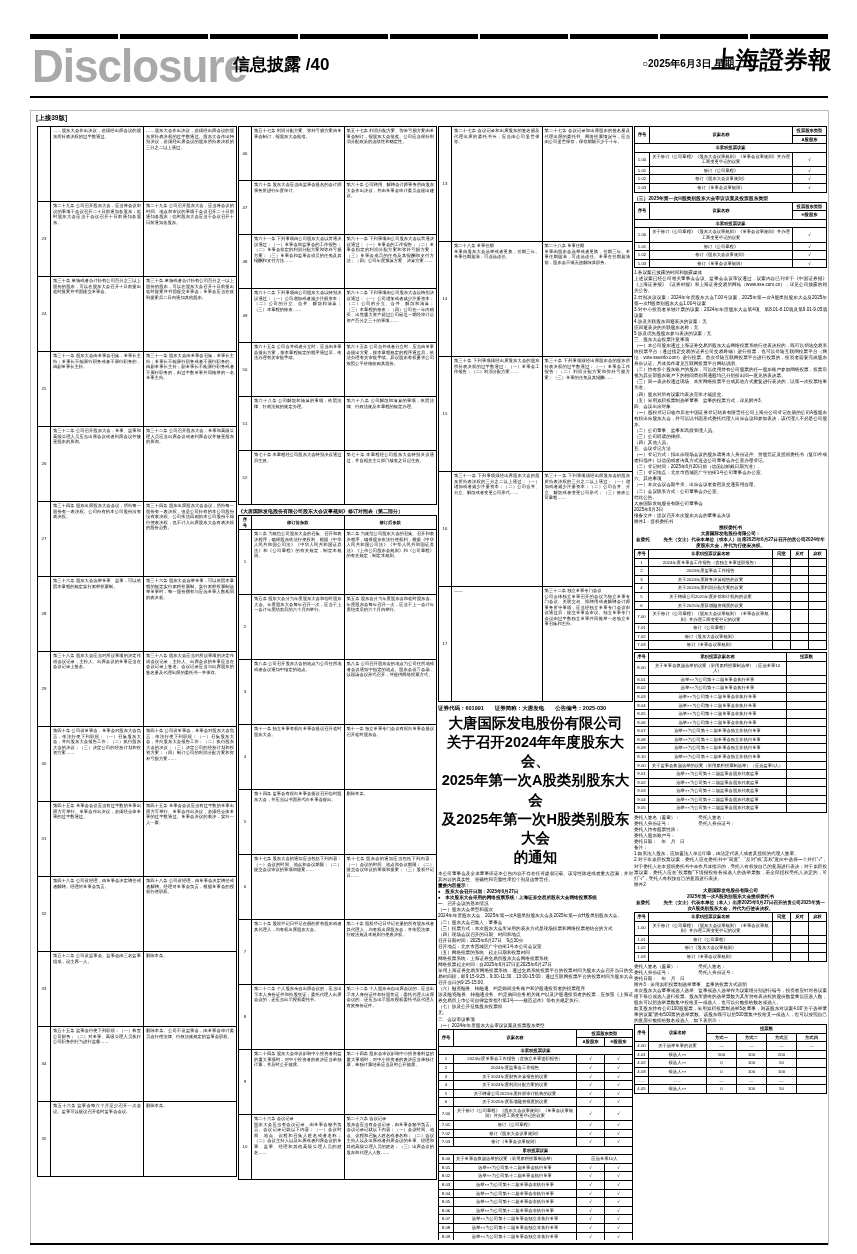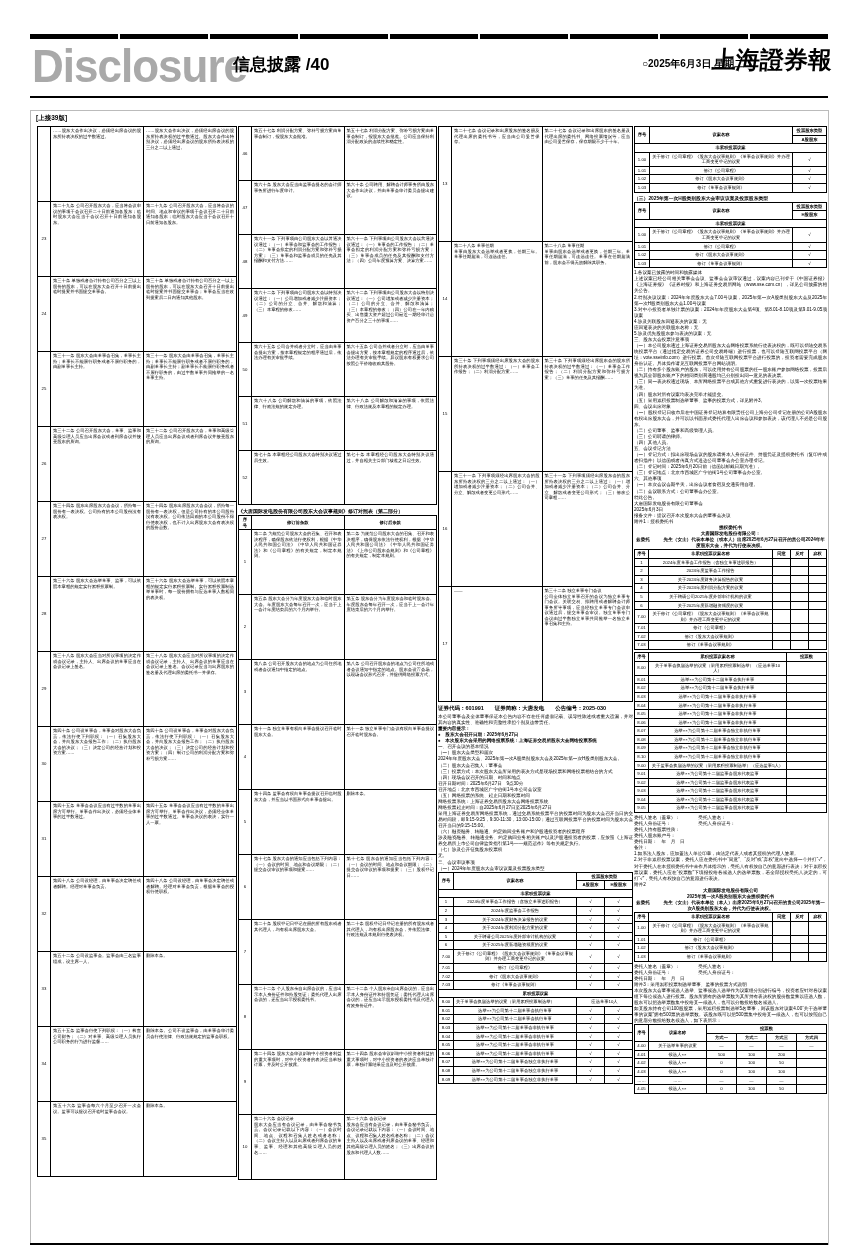--- a/index.html
+++ b/index.html
@@ -286,20 +286,25 @@
         </tr>
         <tr>
           <td class="cn">17</td>
           <td>——</td>
           <td>第三十二条 独立董事专门会议
 公司全体独立董事召开的会议为独立董事专门会议。关联交易、拟聘用或者解聘会计师事务所等事项，应当经独立董事专门会议审议通过后，提交董事会审议。独立董事专门会议由过半数独立董事共同推举一名独立董事召集和主持。</td>
         </tr>
       </tbody>
     </table>
   <div id="stockline">证券代码：601991　　证券简称：大唐发电　　公告编号：2025-030</div>
+  <div id="headline">大唐国际发电股份有限公司
+关于召开2024年年度股东大会、
+2025年第一次A股类别股东大会
+及2025年第一次H股类别股东大会
+的通知</div>
   <div class="tiny">本公司董事会及全体董事保证本公告内容不存在任何虚假记载、误导性陈述或者重大遗漏，并对其内容的真实性、准确性和完整性承担个别及连带责任。</div>
   <div class="tiny" style="font-weight:bold">重要内容提示：
 ●　股东大会召开日期：2025年6月27日
 ●　本次股东大会采用的网络投票系统：上海证券交易所股东大会网络投票系统</div>
   <div class="tiny">一、召开会议的基本情况
 （一）股东大会类型和届次
 2024年年度股东大会、2025年第一次A股类别股东大会及2025年第一次H股类别股东大会。
 （二）股东大会召集人：董事会
 （三）投票方式：本次股东大会所采用的表决方式是现场投票和网络投票相结合的方式
 （四）现场会议召开的日期、时间和地点

